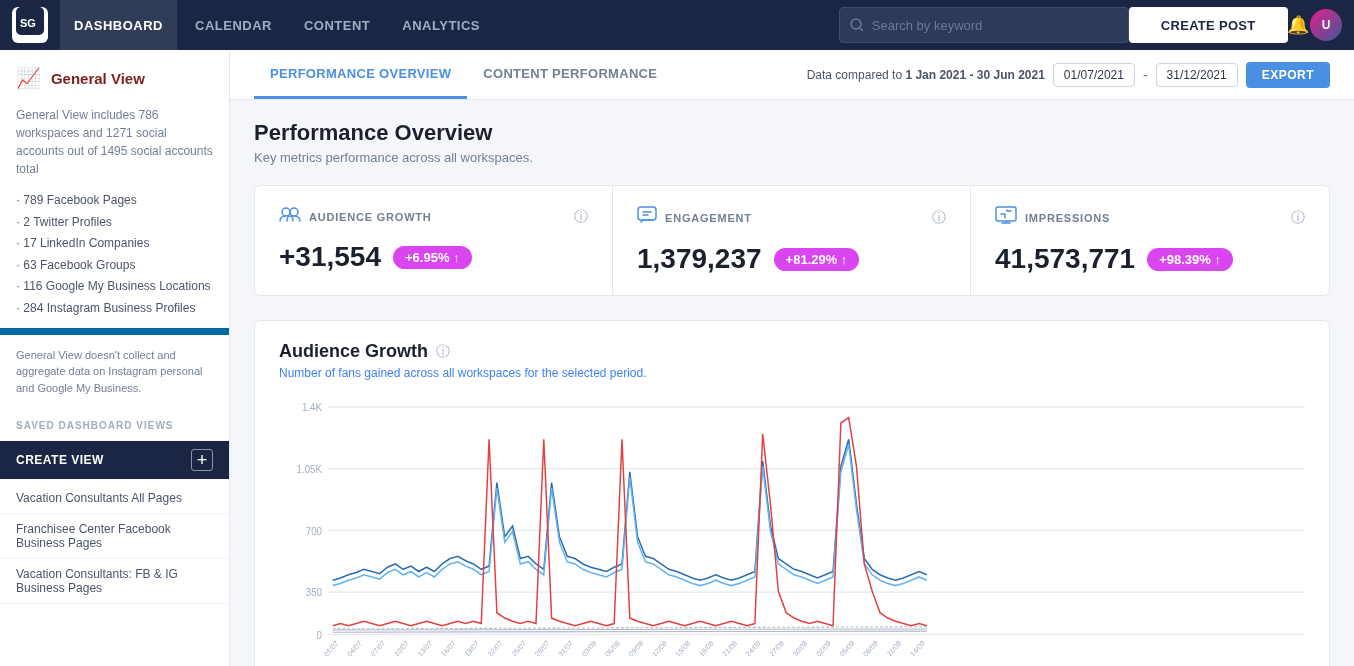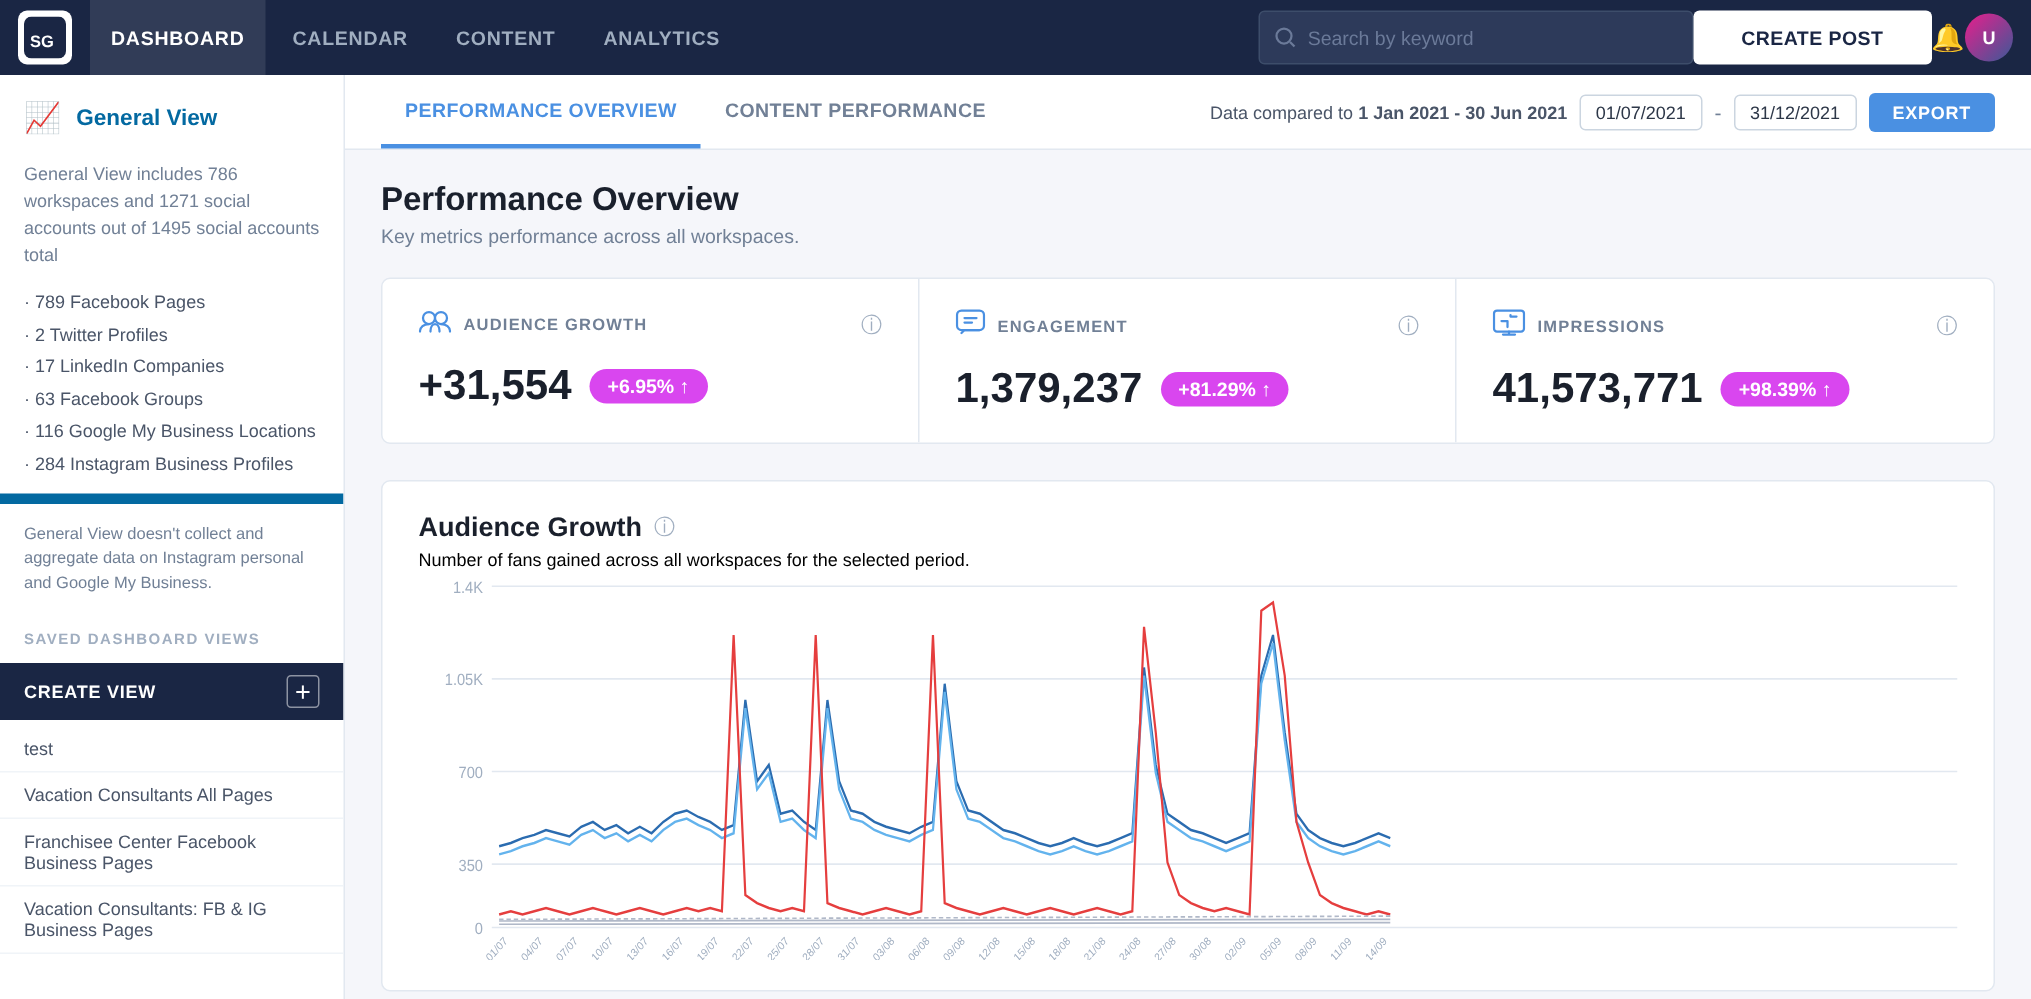--- a/index.html
+++ b/index.html
@@ -3,21 +3,21 @@
   <meta charset="utf-8">
   <style>
     * { box-sizing: border-box; margin: 0; padding: 0; }
     body { font-family: -apple-system, BlinkMacSystemFont, 'Segoe UI', Arial, sans-serif; font-size: 13px; background: #f5f6fa; color: #333; }
 
     
     .topnav {
       display: flex; align-items: center; background: #1a2644; height: 50px; padding: 0 12px; gap: 4px;
     }
     .topnav-logo {
-      width: 36px; height: 36px; background: white; border-radius: 6px; display: flex; align-items: center; justify-content: center; margin-right: 8px;
+      width: 36px; height: 36px; background: white; border-radius: 6px; display: flex; align-items: flex-start; justify-content: center; margin-right: 8px;
     }
     .nav-item {
       color: #a0aec0; font-size: 13px; font-weight: 600; letter-spacing: 0.5px; padding: 0 14px; height: 50px; display: flex; align-items: center; cursor: pointer; text-transform: uppercase;
     }
     .nav-item.active { color: white; background: rgba(255,255,255,0.1); }
     .topnav-right { margin-left: auto; display: flex; align-items: center; }
     .search-box {
       display: flex; align-items: center; background: #2d3a5a; border: 1px solid #3d4d6a; border-radius: 4px; padding: 0 10px; height: 36px; width: 290px; gap: 8px;
     }
     .search-box input {
@@ -33,21 +33,21 @@
 
     
     .main-layout { display: flex; height: calc(100vh - 50px); }
 
     
     .sidebar {
       width: 230px; min-width: 230px; background: white; border-right: 1px solid #e2e8f0; overflow-y: auto; padding: 16px 0;
     }
     .sidebar-header { display: flex; align-items: center; gap: 10px; padding: 0 16px 16px; }
     .sidebar-icon { color: #4a90e2; font-size: 20px; }
-    .sidebar-title { font-size: 15px; font-weight: 600; color: #0369a1; }
+    .sidebar-title { font-size: 15px; font-weight: 600; color: #7f1d1d; }
     .sidebar-desc { font-size: 12px; color: #718096; padding: 0 16px 12px; line-height: 1.5; }
     .sidebar-list { list-style: none; padding: 0 16px; font-size: 12px; color: #4a5568; line-height: 1.8; }
     .sidebar-list li::before { content: '· '; }
     .sidebar-note { font-size: 11px; color: #718096; padding: 12px 16px; line-height: 1.5; border-top: 7px solid #0369a1; margin-top: 8px; }
     .sidebar-section-label { font-size: 10px; font-weight: 700; color: #a0aec0; letter-spacing: 1px; padding: 12px 16px 6px; text-transform: uppercase; }
     .create-view-row {
       display: flex; align-items: center; justify-content: space-between; padding: 8px 16px; background: #1a2644; margin: 4px 0; cursor: pointer;
     }
     .create-view-label { color: white; font-size: 12px; font-weight: 700; letter-spacing: 0.5px; text-transform: uppercase; }
     .create-view-icon { color: white; font-size: 18px; width: 22px; height: 22px; border: 1px solid rgba(255,255,255,0.5); border-radius: 3px; display: flex; align-items: center; justify-content: center; }
@@ -93,21 +93,21 @@
     .metric-value { font-size: 28px; font-weight: 700; color: #1a202c; }
     .metric-badge {
       background: #d946ef; color: white; border-radius: 20px; padding: 4px 12px; font-size: 13px; font-weight: 700; display: flex; align-items: center; gap: 4px;
     }
 
     
     .chart-section { background: white; border: 1px solid #e2e8f0; border-radius: 6px; padding: 20px 24px; }
     .chart-title-row { display: flex; align-items: center; gap: 8px; margin-bottom: 4px; }
     .chart-title { font-size: 18px; font-weight: 700; color: #1a202c; }
     .chart-info { color: #a0aec0; font-size: 14px; cursor: pointer; }
-    .chart-subtitle { font-size: 12px; color: #000000; }
+    .chart-subtitle { font-size: 12px; color: #3b82f6; margin-bottom: 16px; }
     .chart-container { width: 100%; height: 260px; position: relative; }
   </style>
 </head>
 <body>
 
 <nav class="topnav">
   <div class="topnav-logo">
     <svg width="28" height="28" viewBox="0 0 28 28">
       <rect width="28" height="28" rx="5" fill="#1a2644"></rect>
       <text x="4" y="20" fill="white" font-size="11" font-weight="bold" font-family="Arial">SG</text>
@@ -148,21 +148,20 @@
       <li>63 Facebook Groups</li>
       <li>116 Google My Business Locations</li>
       <li>284 Instagram Business Profiles</li>
     </ul>
     <div class="sidebar-note">General View doesn't collect and aggregate data on Instagram personal and Google My Business.</div>
     <div class="sidebar-section-label">SAVED DASHBOARD VIEWS</div>
     <div class="create-view-row">
       <span class="create-view-label">CREATE VIEW</span>
       <div class="create-view-icon">+</div>
     </div>
-    <div class="saved-view-item">test</div>
     <div class="saved-view-item">Vacation Consultants All Pages</div>
     <div class="saved-view-item">Franchisee Center Facebook Business Pages</div>
     <div class="saved-view-item">Vacation Consultants: FB &amp; IG Business Pages</div>
   </aside>
 
   <main class="content-area">
 
     <div class="tabs-bar">
       <div class="tabs-left">
         <div class="tab active">PERFORMANCE OVERVIEW</div>

